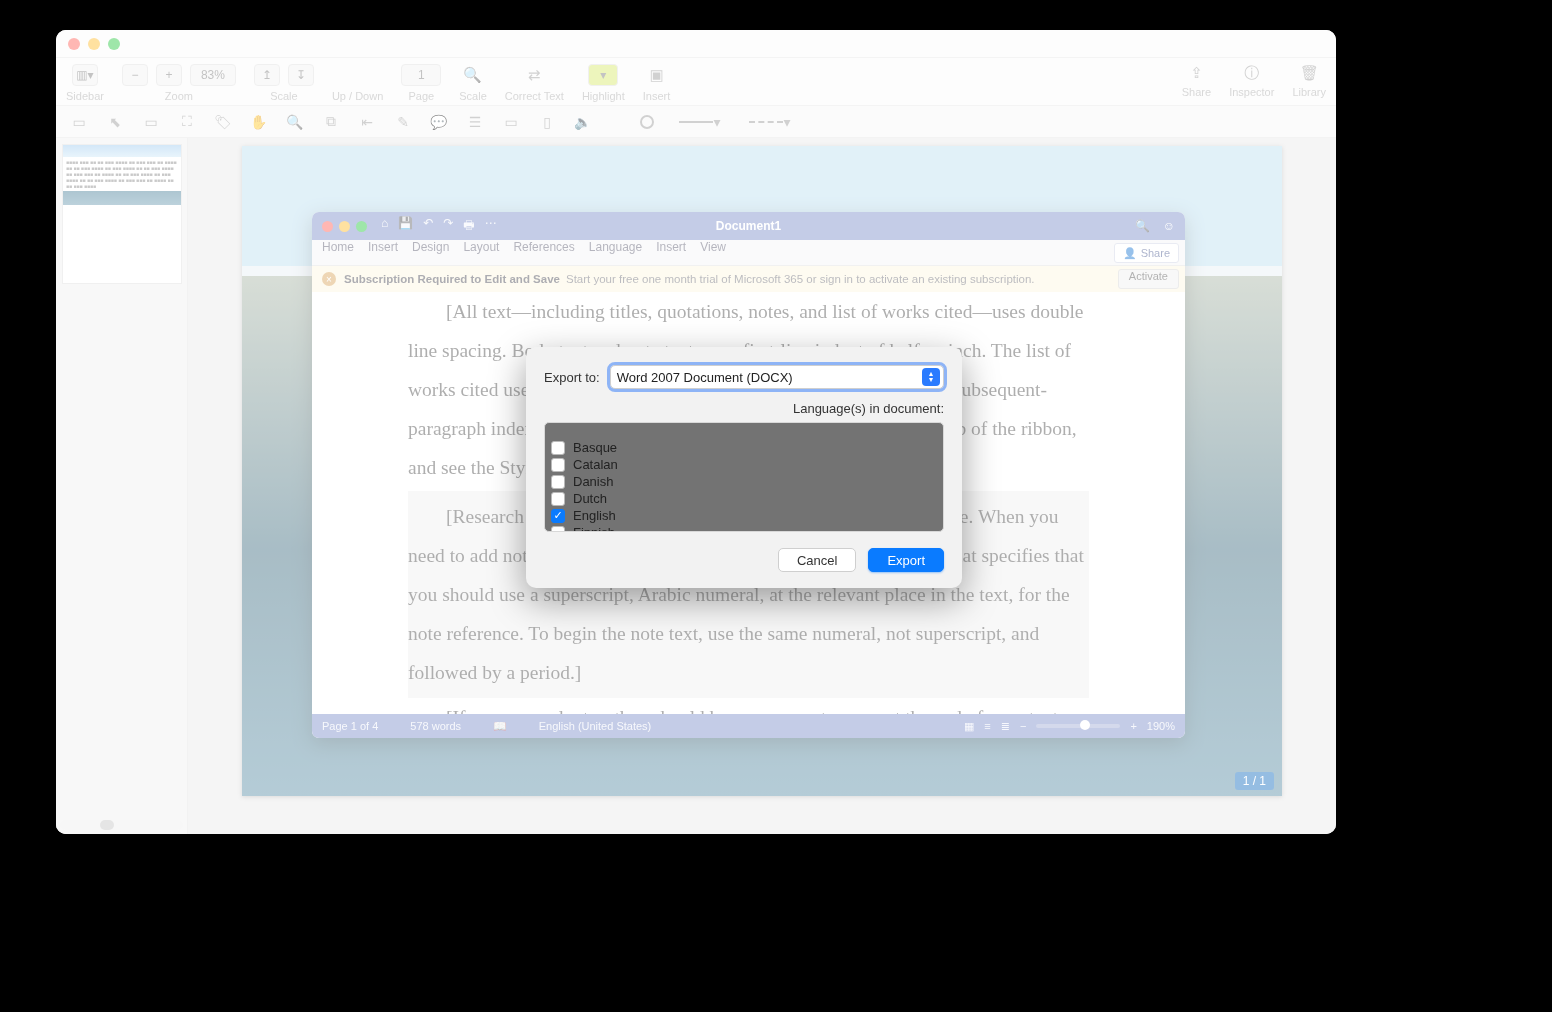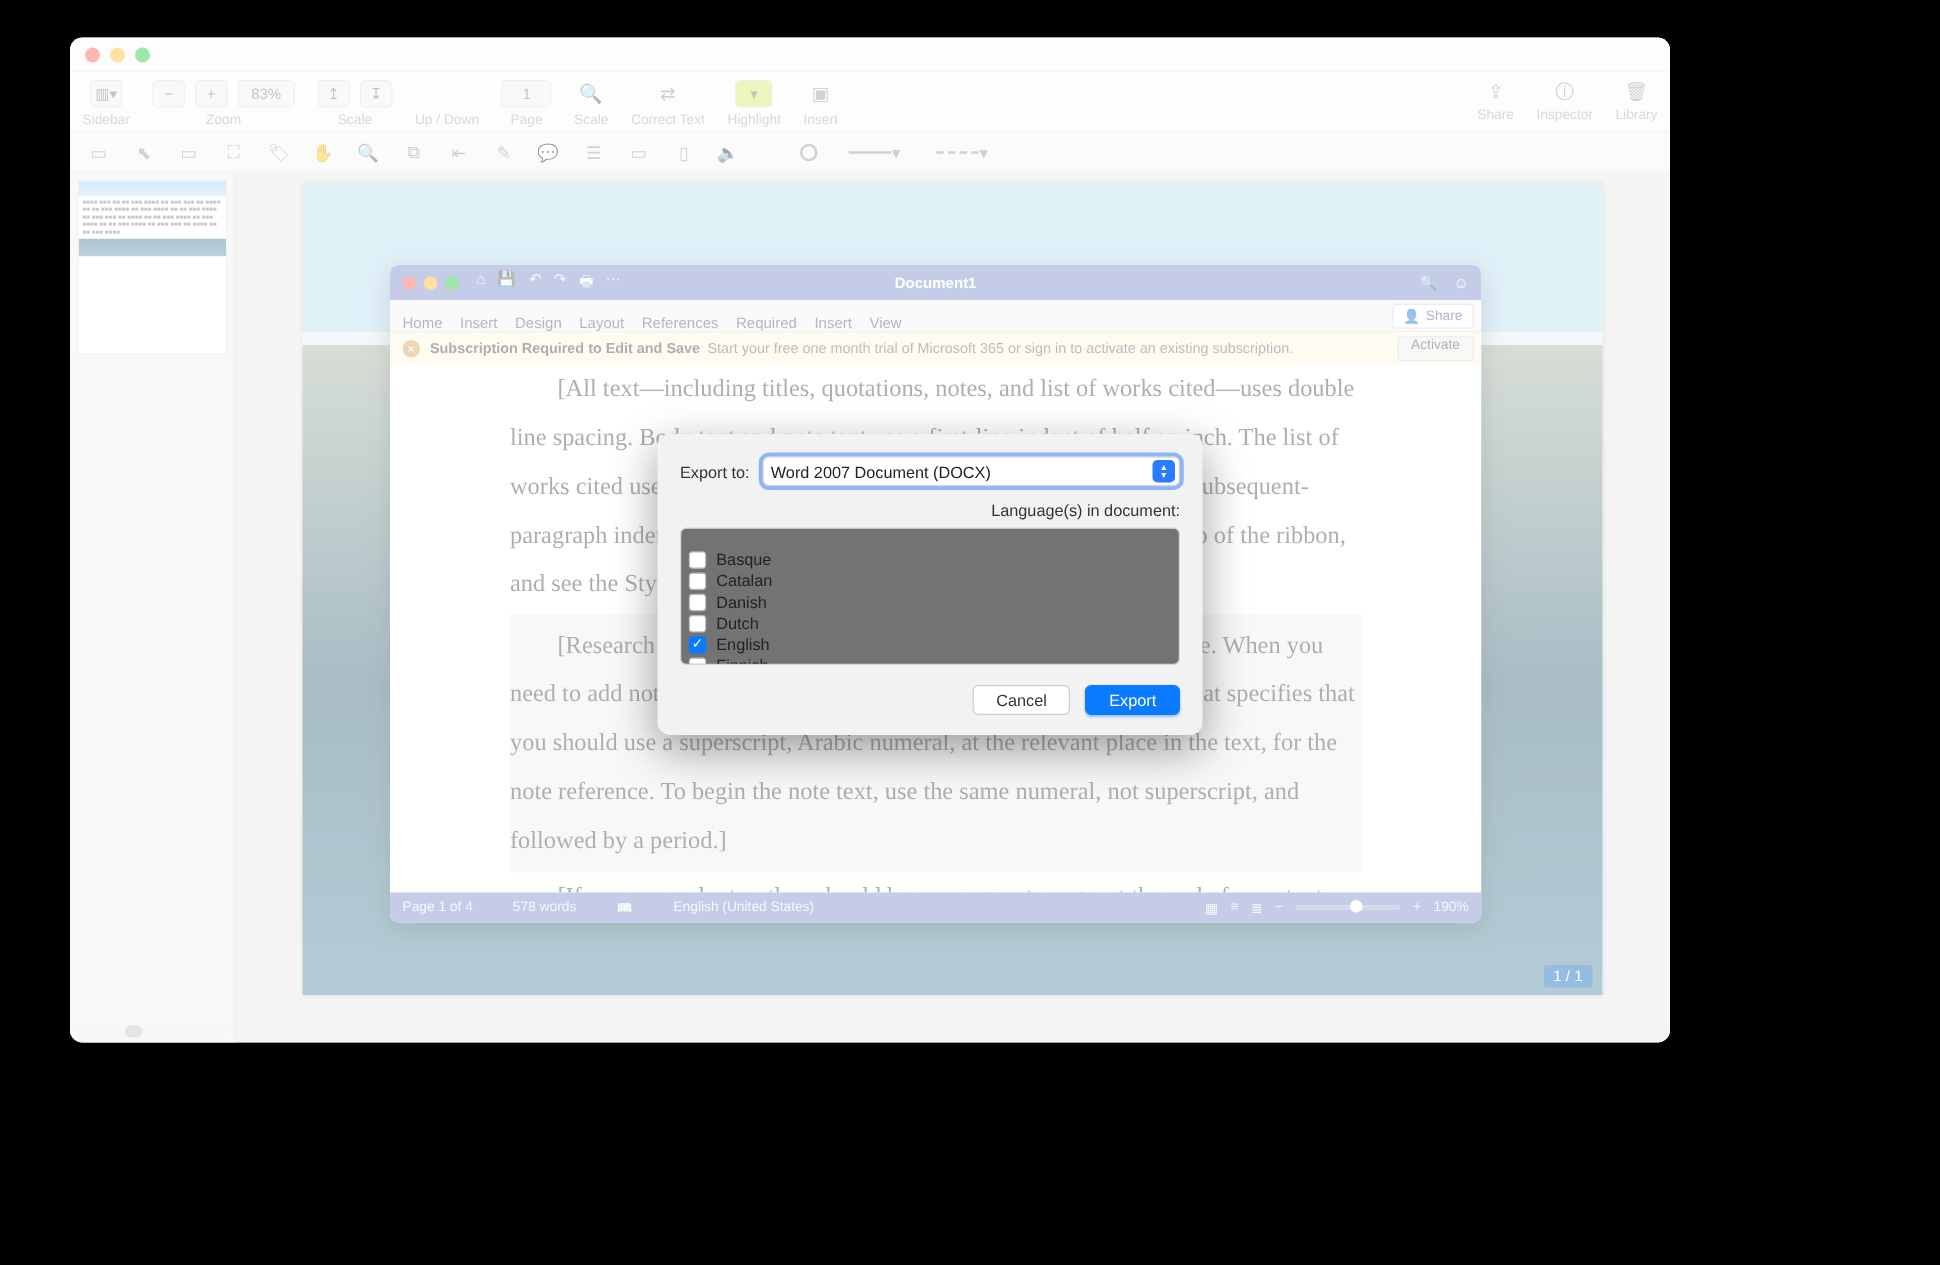--- a/index.html
+++ b/index.html
@@ -130,21 +130,21 @@
     display:flex; align-items:center; padding:0 10px;
     color:#fff; font-size:12px; position:relative;
   }
   .wtraffic { display:flex; gap:6px; }
   .wtraffic .dot { width:11px; height:11px; }
   .word-title { position:absolute; left:0; right:0; text-align:center; font-weight:600; }
   .wicons-left { display:flex; gap:10px; margin-left:14px; opacity:.9; }
   .wicons-right { position:absolute; right:10px; display:flex; gap:12px; }
   .word-ribbon {
     height:26px; background:#f4f4f6; border-bottom:1px solid #e0e0e0;
-    display:flex; align-items:flex-end; gap:14px; padding:0 10px;
+    display:flex; align-items:flex-start; gap:14px; padding:0 10px;
     font-size:12px; color:#5c5c70;
     position: relative;
   }
   .share-btn {
     position:absolute; right:6px; top:3px; height:20px;
     border:1px solid #cfd3e4; background:#fff; border-radius:3px;
     font-size:11px; color:#4a5a8f; padding:0 8px; display:flex; align-items:center; gap:4px;
   }
   .word-banner {
     height:26px; background:#fdf7df;
@@ -380,21 +380,21 @@
               <span>🔍</span>
               <span>☺</span>
             </div>
           </div>
           <div class="word-ribbon">
             <span>Home</span>
             <span>Insert</span>
             <span>Design</span>
             <span>Layout</span>
             <span>References</span>
-            <span>Required</span>
+            <span>Language</span>
             <span>Insert</span>
             <span>View</span>
             <div class="share-btn">👤 <span>Share</span></div>
           </div>
           <div class="word-banner">
             <span class="x">×</span>
             <b>Subscription Required to Edit and Save</b>
             <span>Start your free one month trial of Microsoft 365 or sign in to activate an existing subscription.</span>
             <div class="activate">Activate</div>
           </div>

